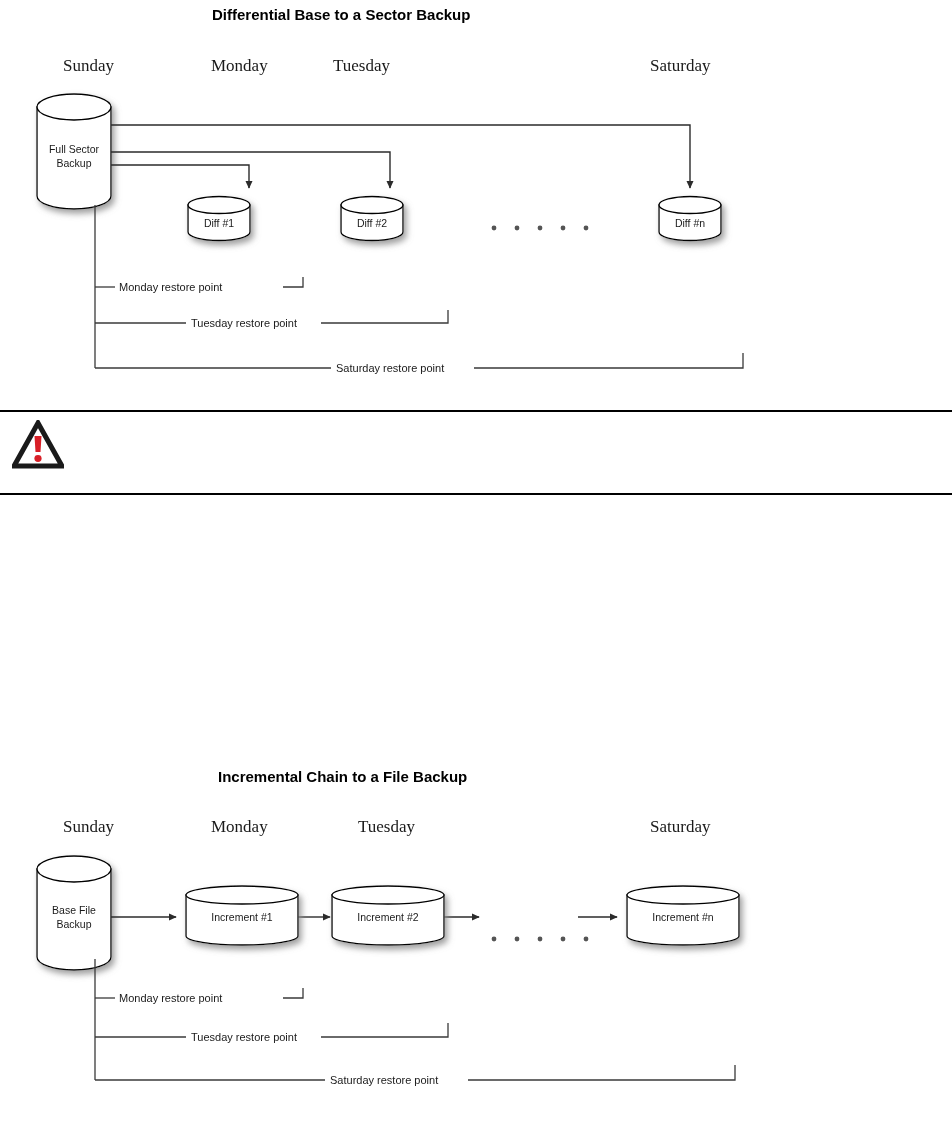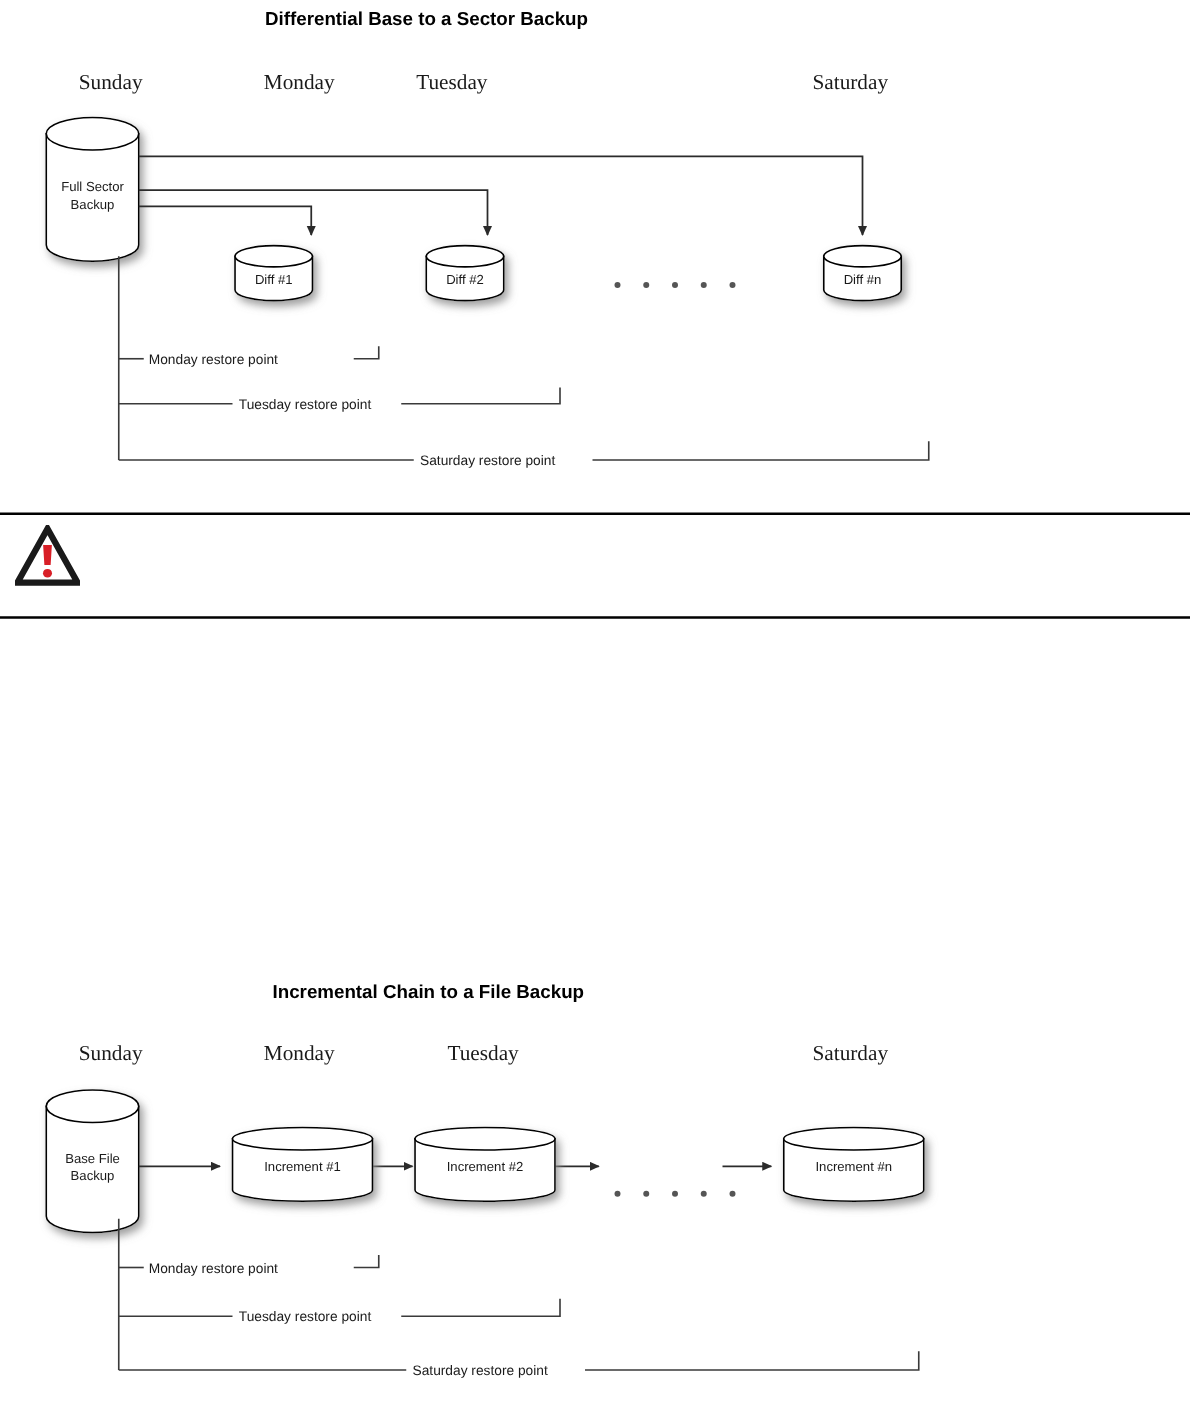--- a/index.html
+++ b/index.html
@@ -19,21 +19,21 @@
     position: relative;
     width: 952px;
     height: 1123px;
   }
   .diagram {
     position: absolute;
     left: 0;
     width: 952px;
   }
   #diagram-differential { top: 0; height: 400px; text-decoration: underline; }
-  #diagram-incremental  { top: 770px; height: 353px; }
+  #diagram-incremental  { top: 754px; height: 353px; }
 
   .diagram svg {
     display: block;
     width: 952px;
   }
 
   
   .warning-band {
     position: absolute;
     left: 0;

